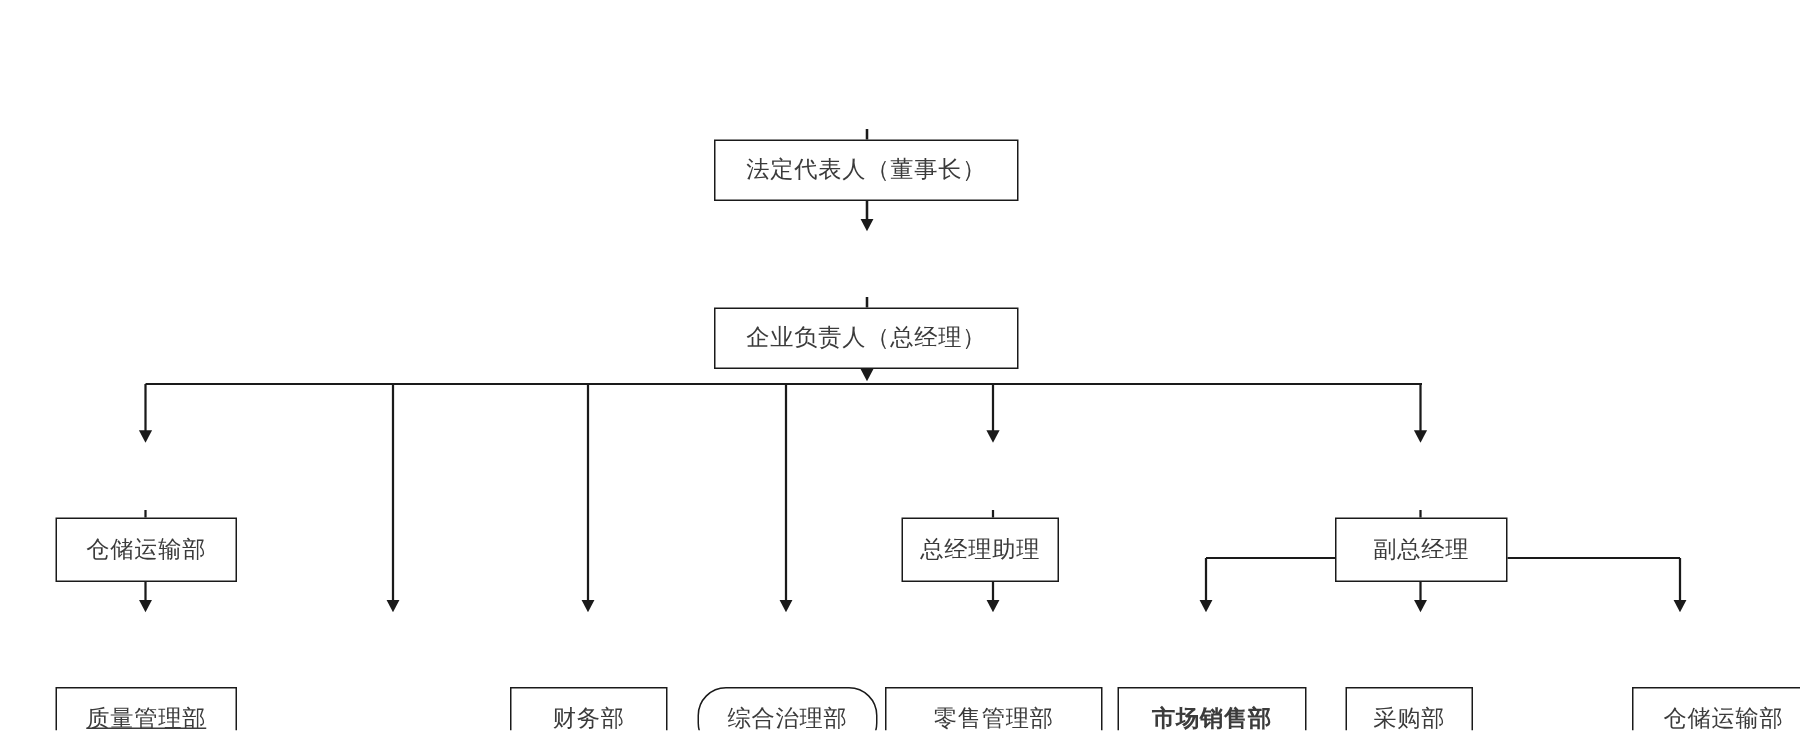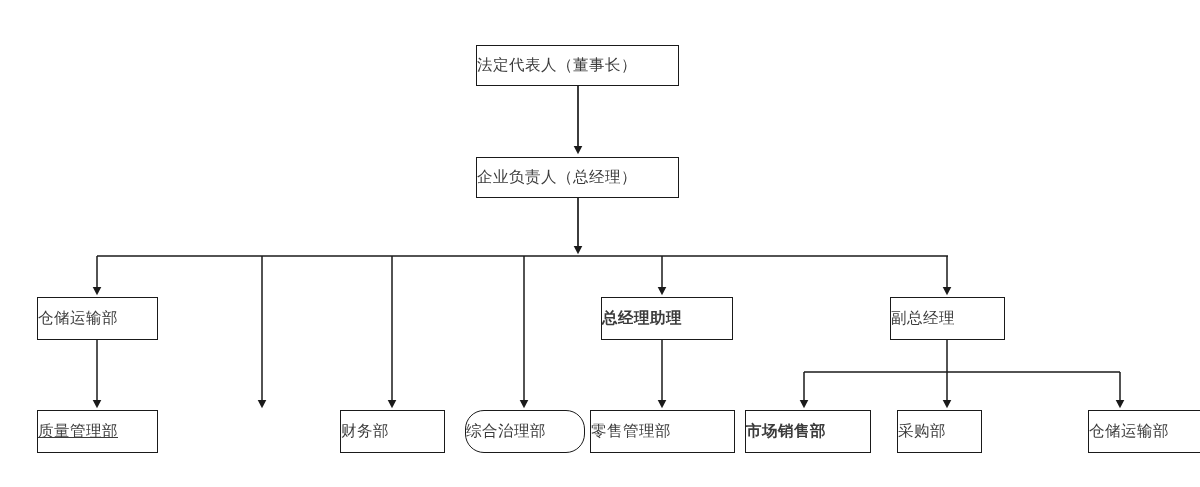--- a/index.html
+++ b/index.html
@@ -22,26 +22,27 @@
     width: 1200px;
     height: 487px;
   }
   .node-box {
     position: absolute;
     box-sizing: border-box;
     border: 1.6px solid #1a1a1a;
     background: #ffffff;
     display: flex;
     align-items: center;
-    justify-content: flex-start;
+    justify-content: center;
     color: #3b3b3b;
     font-size: 15.5px;
     letter-spacing: 0.5px;
     white-space: nowrap;
     z-index: 2;
+    margin-top: 48px;
   }
   .node-label {
     pointer-events: none;
   }
 </style>
 </head>
 <body>
 
 <div id="chart-root">
 
@@ -81,21 +82,21 @@
   </div>
 
   <div class="node-box" style="left:476px; top:157px; width:203px; height:41px;">
     <span class="node-label">企业负责人（总经理）</span>
   </div>
 
   <div class="node-box" style="left:37px; top:297px; width:121px; height:43px;">
     <span class="node-label">仓储运输部</span>
   </div>
 
-  <div class="node-box" style="left:601px; top:297px; width:132px; height:43px;font-weight:bold;">
+  <div class="node-box" style="left:601px; top:297px; width:105px; height:43px;">
     <span class="node-label">总经理助理</span>
   </div>
 
   <div class="node-box" style="left:890px; top:297px; width:115px; height:43px;">
     <span class="node-label">副总经理</span>
   </div>
 
   <div class="node-box" style="left:37px; top:410px; width:121px; height:43px;text-decoration:underline;">
     <span class="node-label">质量管理部</span>
   </div>

